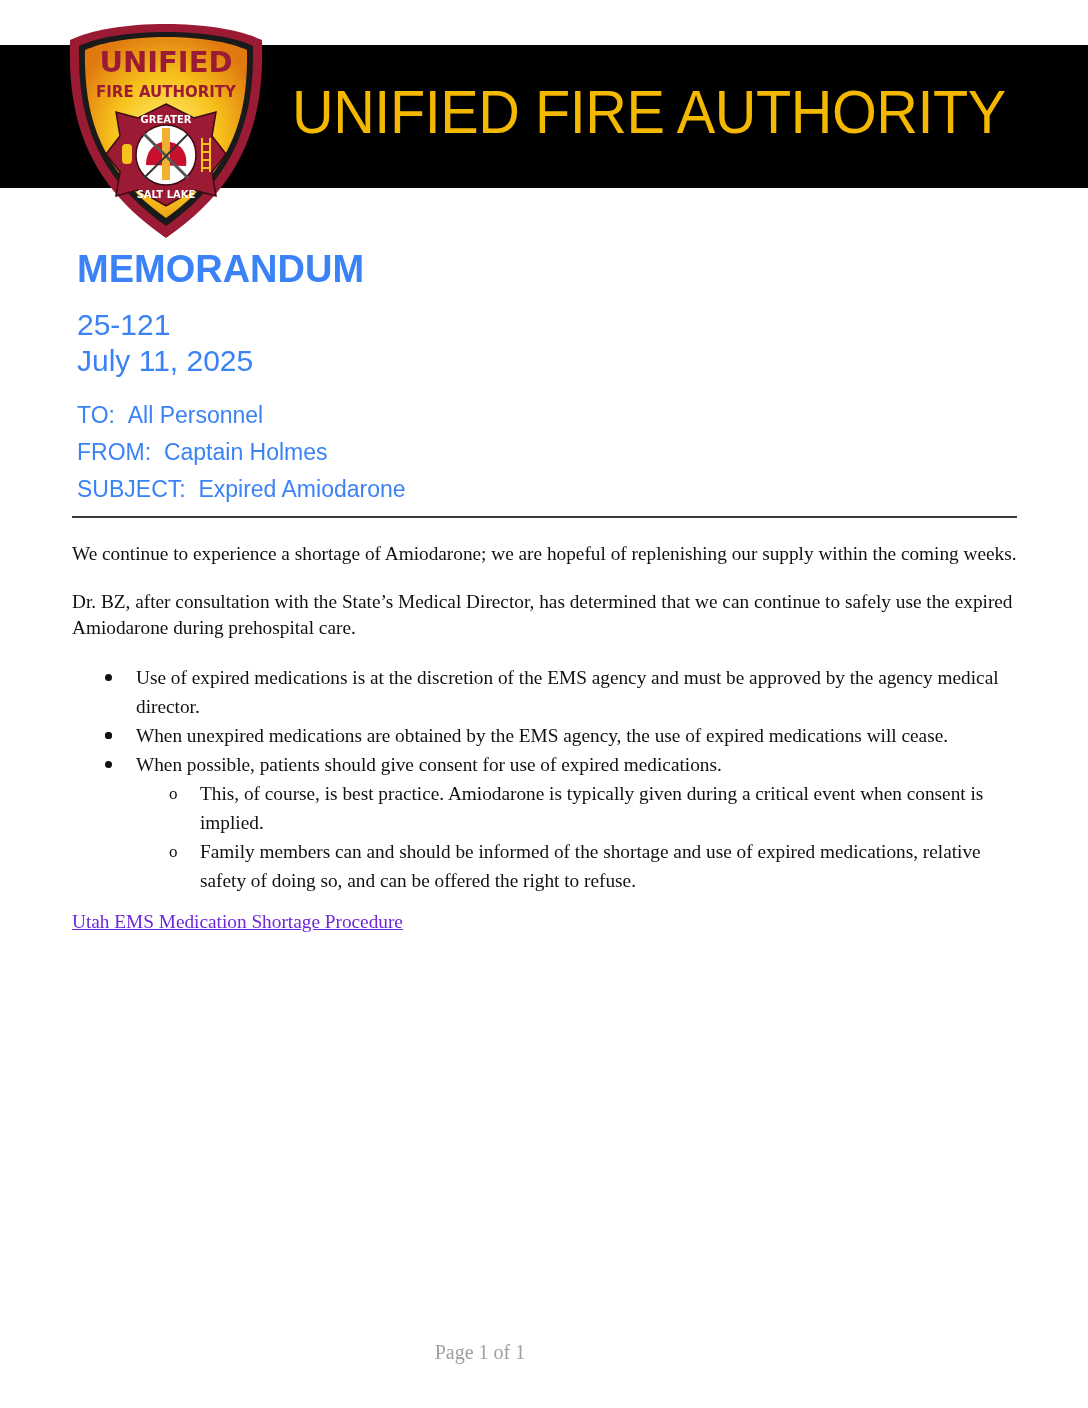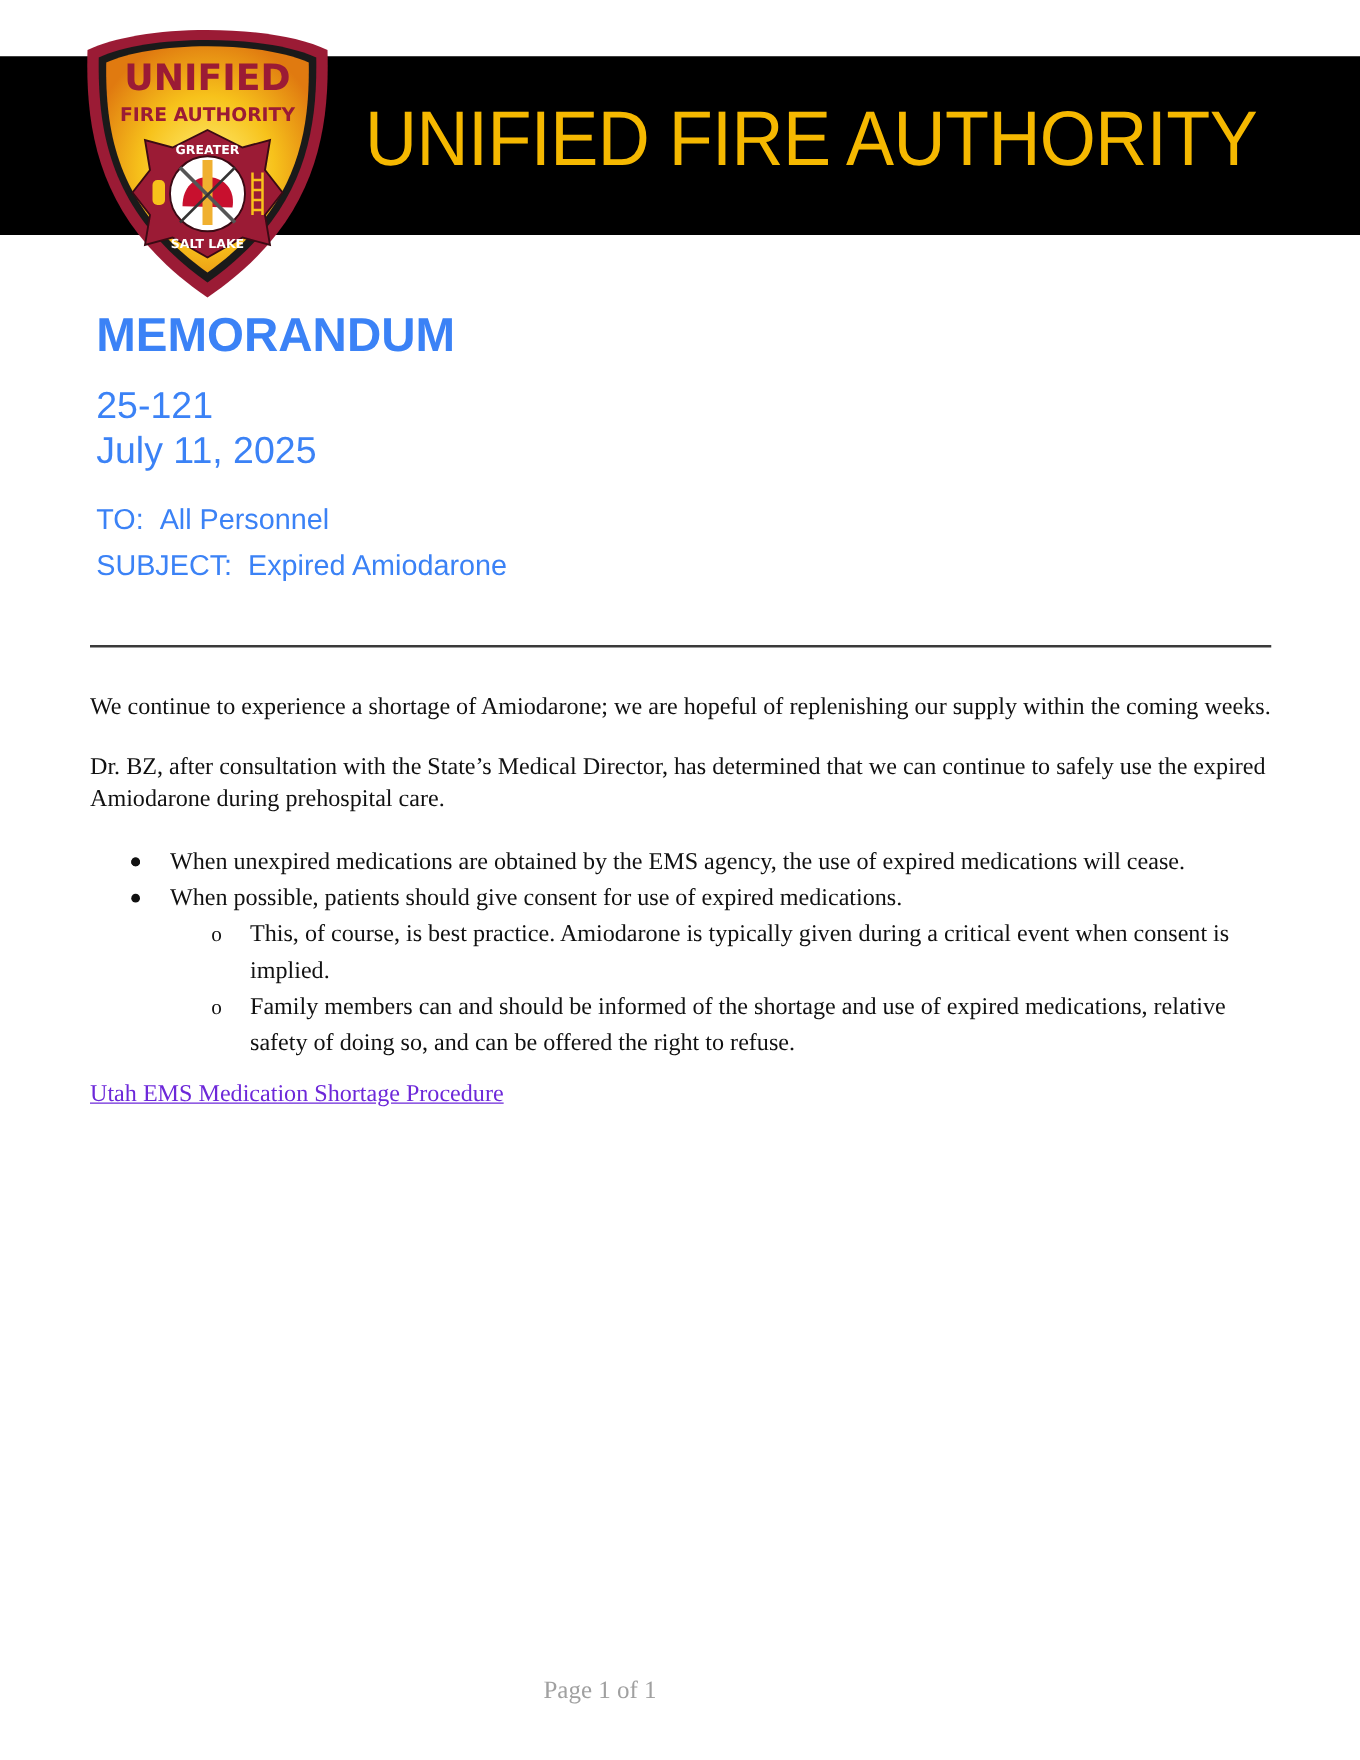--- a/index.html
+++ b/index.html
@@ -20,21 +20,21 @@
   .memo-title { font-size: 38px; font-weight: bold; margin: 0; line-height: 46px; }
   .memo-num, .memo-date { font-size: 30px; line-height: 36px; }
   .memo-num { margin-top: 15px; }
   .memo-fields { margin-top: 18px; font-size: 23px; }
   .memo-field { line-height: 37px; }
   .rule { position: absolute; left: 72px; top: 516px; width: 945px; height: 2px; background: #3a3a3a; }
   .body {
     position: absolute; left: 72px; top: 537px; width: 950px;
     font-family: "Liberation Serif", serif; font-size: 19.3px; line-height: 26px; color: #111;
   }
-  .para { margin: 16px 0 22px 0; }
+  .para { margin: 4px 0 22px 0; }
   .para.tight { margin-bottom: 0; }
   ul.bullets { list-style: none; margin: 0; padding: 0; }
   ul.bullets > li { position: relative; padding-left: 64px; line-height: 29px; }
   .bullet-dot {
     position: absolute; left: 33px; top: 11px; width: 7px; height: 7px; border-radius: 50%; background: #111;
   }
   ul.sub { list-style: none; margin: 0; padding: 0; }
   ul.sub > li { position: relative; padding-left: 64px; line-height: 29px; }
   .sub-dot { position: absolute; left: 33px; top: 0; font-size: 17px; }
   .links { margin-top: 14px; line-height: 26px; }
@@ -85,31 +85,38 @@
 
 <div class="memo-head">
   <h1 class="memo-title">MEMORANDUM</h1>
   <div class="memo-num">25-121</div>
   <div class="memo-date">July 11, 2025</div>
   <div class="memo-fields">
     <div class="memo-field">
       <span>TO:</span>&nbsp;&nbsp;<span>All Personnel</span>
     </div>
     <div class="memo-field">
+      <span>FROM:</span>&nbsp;&nbsp;<span>Captain Holmes</span>
+    </div>
+    <div class="memo-field">
       <span>SUBJECT:</span>&nbsp;&nbsp;<span>Expired Amiodarone</span>
     </div>
   </div>
 </div>
 
 <div class="rule"></div>
 
 <div class="body">
   <p class="para">We continue to experience a shortage of Amiodarone; we are hopeful of replenishing our supply within the coming weeks.</p>
   <p class="para">Dr. BZ, after consultation with the State’s Medical Director, has determined that we can continue to safely use the expired Amiodarone during prehospital care.</p>
   <ul class="bullets">
+    <li>
+      <span class="bullet-dot"></span>
+      <span>Use of expired medications is at the discretion of the EMS agency and must be approved by the agency medical director.</span>
+    </li>
     <li>
       <span class="bullet-dot"></span>
     </li>
     <li>
       <span class="bullet-dot"></span>
       <span>When unexpired medications are obtained by the EMS agency, the use of expired medications will cease.</span>
     </li>
     <li>
       <span class="bullet-dot"></span>
       <span>When possible, patients should give consent for use of expired medications.</span>

